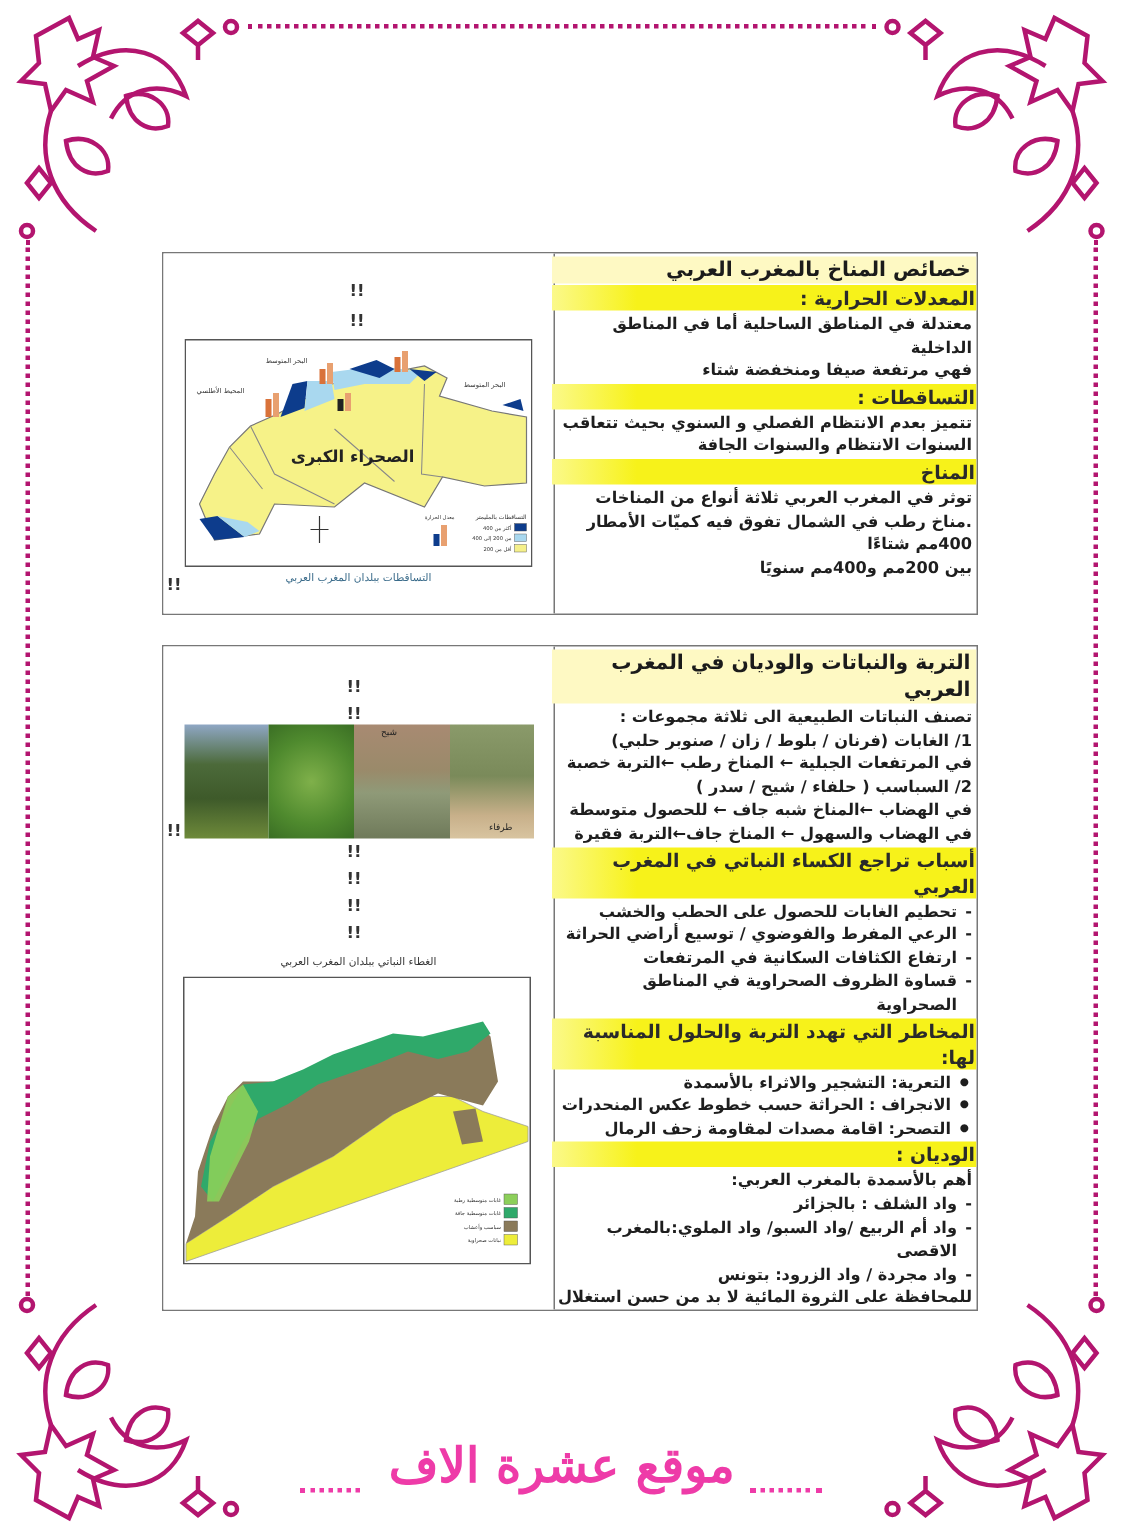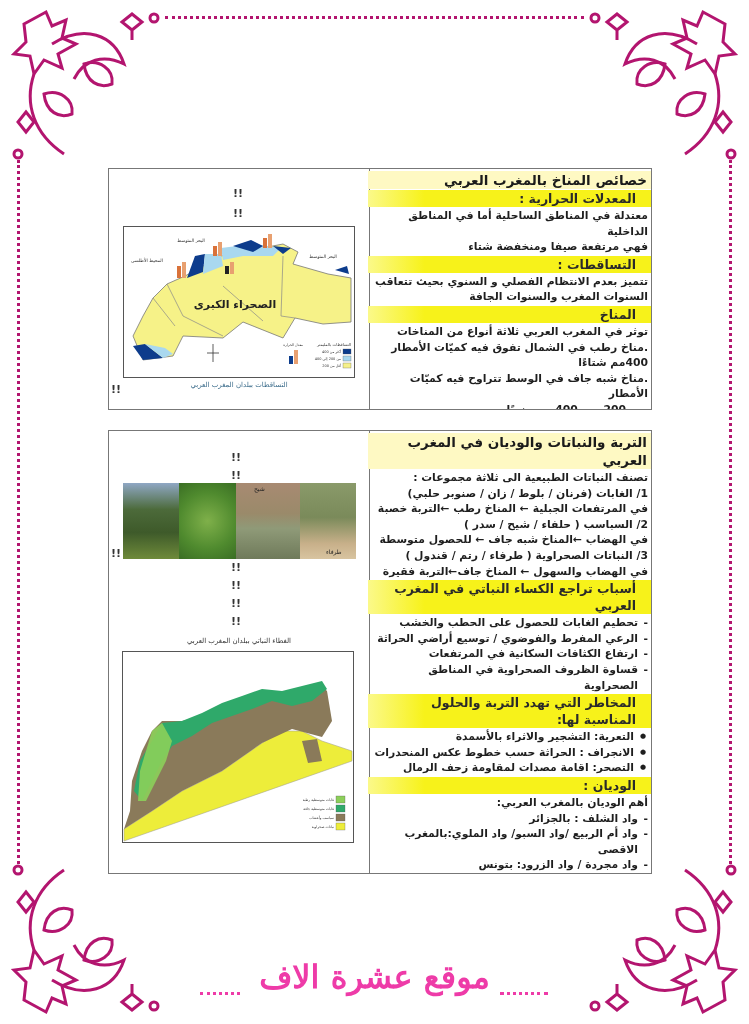--- a/index.html
+++ b/index.html
@@ -10,21 +10,21 @@
   .frame-dots-h { position: absolute; height: 0; border-top: 3px dotted #b3156f; }
   .frame-dots-v { position: absolute; width: 0; border-left: 3px dotted #b3156f; }
   .corner { position: absolute; width: 160px; height: 160px; }
 
   
   .panel { position: absolute; background: #fff; border: 1.5px solid #777; }
   .panel .col-img { position: absolute; left: 0; top: 0; bottom: 0; border-right: 1.5px solid #777; background: #fff; }
   .panel .col-text { position: absolute; right: 0; top: 0; bottom: 0; direction: rtl; text-align: right; padding: 2px 3px; overflow: hidden; }
 
   .title-bar { background: #fef9c3; color: #1b1b1b; font-weight: bold; font-size: 13.5px; line-height: 18px; padding: 0 4px; margin: 0 -3px 1px -3px; }
-  .sec-head { background: linear-gradient(to left, #f7f21a 0%, #f7f21a 80%, #fbf98a 100%); color: #2a2a2a; font-weight: bold; font-size: 12.5px; line-height: 17px; padding: 0 15px; margin: 1px -3px 1px -3px; }
+  .sec-head { background: linear-gradient(to left, #f7f21a 0%, #f7f21a 80%, #fbf98a 100%); color: #2a2a2a; font-weight: bold; font-size: 12.5px; line-height: 17px; padding: 0 1px; margin: 1px -3px 1px -3px; }
   .para { font-size: 10.8px; font-weight: bold; color: #1e1e1e; line-height: 15.6px; }
   .bullet-dash { padding-right: 10px; position: relative; }
   .bullet-dash::before { content: "-"; position: absolute; right: 0; }
   .bullet-dot { padding-right: 14px; position: relative; }
   .bullet-dot::before { content: "●"; position: absolute; right: 2px; font-size: 7px; top: 0; }
 
   .excl { position: absolute; font-size: 11px; font-weight: bold; color: #333; }
 
   .caption { position: absolute; font-size: 7px; color: #3a6b8a; text-align: center; direction: rtl; }
 
@@ -149,27 +149,26 @@
 
   <div class="col-text" style="width:283px;">
     <div class="title-bar">خصائص المناخ بالمغرب العربي</div>
 
     <div class="sec-head">المعدلات الحرارية :</div>
     <div class="para">معتدلة في المناطق الساحلية أما في المناطق الداخلية</div>
     <div class="para">فهي مرتفعة صيفا ومنخفضة شتاء</div>
 
     <div class="sec-head">التساقطات :</div>
     <div class="para">تتميز بعدم الانتظام الفصلي و السنوي بحيث تتعاقب</div>
-    <div class="para">السنوات المغرب والسنوات الجافة</div>
+    <div class="para">السنوات الانتظام والسنوات الجافة</div>
 
     <div class="sec-head">المناخ</div>
     <div class="para">توثر في المغرب العربي ثلاثة أنواع من المناخات</div>
     <div class="para">.مناخ رطب في الشمال تفوق فيه كميّات الأمطار</div>
     <div class="para">400مم شتاءًا</div>
-    <div class="para">.مناخ شبه جاف في الوسط تتراوح فيه كميّات الأمطار</div>
     <div class="para">بين 200مم و400مم سنويًا</div>
 
   </div>
 </div>
 
 <div class="panel" style="left:108px; top:430px; width:544px; height:444px;">
   <div class="col-img" style="width:261px;">
     <span class="excl" style="left:122px; top:20px;">!!</span>
     <span class="excl" style="left:122px; top:38px;">!!</span>
     <span class="excl" style="left:2px; top:116px;">!!</span>
@@ -208,36 +207,35 @@
     </svg>
   </div>
 
   <div class="col-text" style="width:283px;">
     <div class="title-bar">التربة والنباتات والوديان في المغرب العربي</div>
     <div class="para">تصنف النباتات الطبيعية الى ثلاثة مجموعات :</div>
     <div class="para">1/ الغابات (فرنان / بلوط / زان / صنوبر حلبي)</div>
     <div class="para">في المرتفعات الجبلية ← المناخ رطب ←التربة خصبة</div>
     <div class="para">2/ السباسب ( حلفاء / شيح / سدر )</div>
     <div class="para">في الهضاب ←المناخ شبه جاف ← للحصول متوسطة</div>
-    <div class="para">3/ النباتات الصحراوية ( طرفاء / رتم / قندول )</div>
     <div class="para">في الهضاب والسهول ← المناخ جاف←التربة فقيرة</div>
 
     <div class="sec-head">أسباب تراجع الكساء النباتي في المغرب العربي</div>
     <div class="para bullet-dash">تحطيم الغابات للحصول على الحطب والخشب</div>
     <div class="para bullet-dash">الرعي المفرط والفوضوي / توسيع أراضي الحراثة</div>
     <div class="para bullet-dash">ارتفاع الكثافات السكانية في المرتفعات</div>
     <div class="para bullet-dash">قساوة الظروف الصحراوية في المناطق الصحراوية</div>
 
     <div class="sec-head">المخاطر التي تهدد التربة والحلول المناسبة لها:</div>
     <div class="para bullet-dot">التعرية: التشجير والاثراء بالأسمدة</div>
     <div class="para bullet-dot">الانجراف : الحراثة حسب خطوط عكس المنحدرات</div>
     <div class="para bullet-dot">التصحر: اقامة مصدات لمقاومة زحف الرمال</div>
 
     <div class="sec-head">الوديان :</div>
-    <div class="para">أهم الوديان بالمغرب العربي:</div>
+    <div class="para">أهم بالأسمدة بالمغرب العربي:</div>
     <div class="para bullet-dash">واد الشلف : بالجزائر</div>
     <div class="para bullet-dash">واد أم الربيع /واد السبو/ واد الملوي:بالمغرب الاقصى</div>
     <div class="para bullet-dash">واد مجردة / واد الزرود: بتونس</div>
     <div class="para">للمحافظة على الثروة المائية لا بد من حسن استغلال</div>
 
   </div>
 </div>
 
 <div class="wm-dots" style="left:200px; width:40px;"></div>
 <div class="watermark">موقع عشرة الاف</div>

